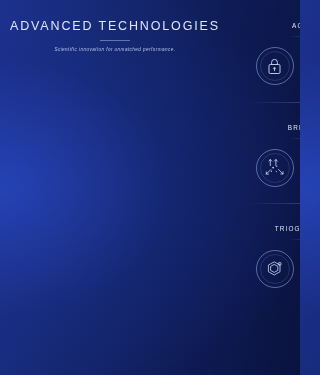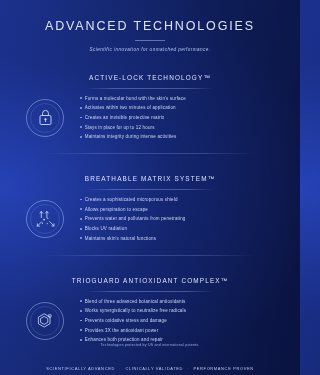--- a/index.html
+++ b/index.html
@@ -7,21 +7,21 @@
   body {
     font-family:"Liberation Sans", sans-serif;
     background:#0d1f5e;
     background-image:
       radial-gradient(ellipse 150% 90% at 0% 50%, rgba(40,70,190,0.85) 0%, rgba(26,47,138,0.45) 38%, rgba(13,31,94,0) 70%),
       linear-gradient(100deg, #1c328f 0%, #15276f 30%, #0e1c56 62%, #0a1340 100%);
     color:#e6ecfb;
     overflow:hidden;
     -webkit-font-smoothing:antialiased;
   }
-  .page { width:300px; height:375px; position:relative; display:flex; flex-direction:column; }
+  .page { width:300px; height:375px; position:relative; display:flex; flex-direction:row; }
 
   
   .header { text-align:center; padding:19px 10px 0; }
   .header-title {
     font-size:12.5px; letter-spacing:1.85px; font-weight:400;
     color:#dde5fa; line-height:1.2; white-space:nowrap;
   }
   .header-rule {
     width:30px; height:1px; margin:6px auto 0;
     background:rgba(190,210,255,0.45);

